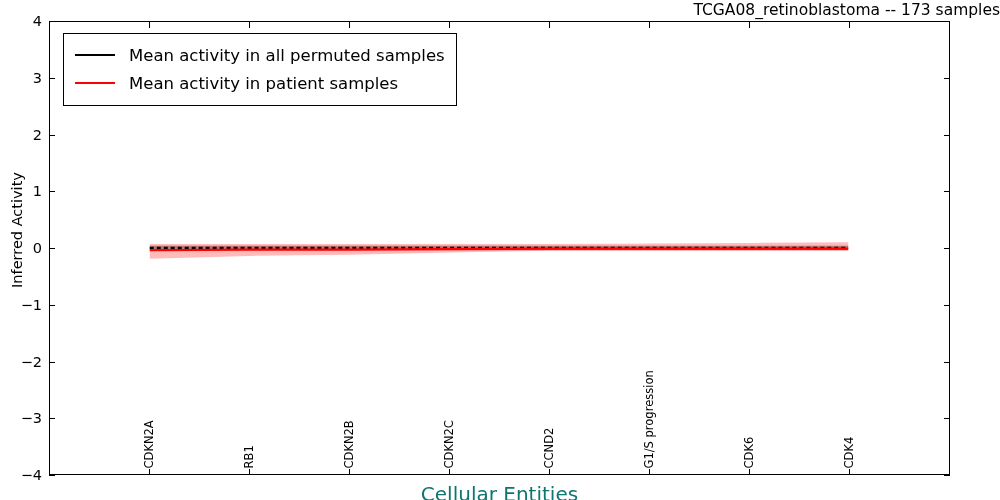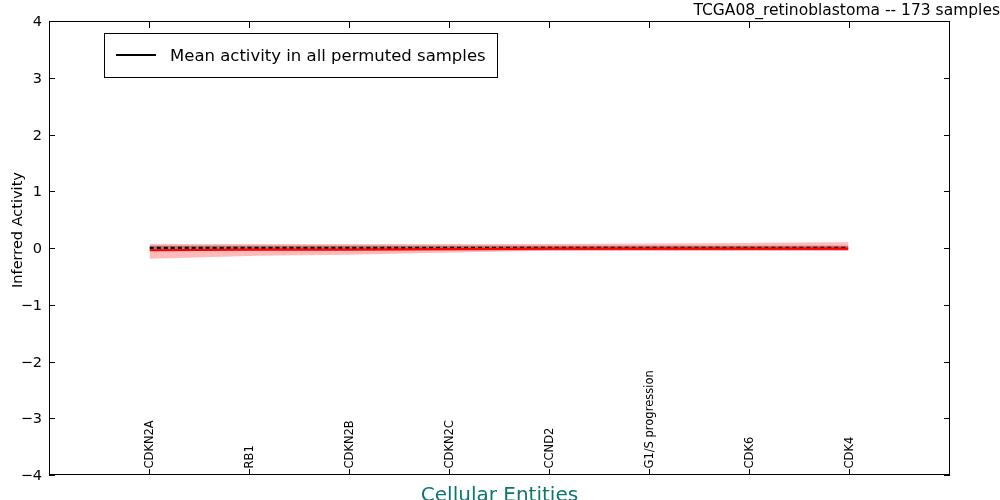--- a/index.html
+++ b/index.html
@@ -121,21 +121,20 @@
   }
   
   #legend {
     position: absolute;
     left: 63px;
     top: 33px;
     border: 1.3px solid #000000;
     background: #ffffff;
     padding: 7px 11px 8px 11px;
     box-sizing: border-box;
-    margin-left: 41px;
   }
   .legend-row {
     display: flex;
     align-items: center;
     height: 28px;
   }
   .legend-swatch {
     width: 40px;
     height: 0;
     margin-right: 14px;
@@ -223,15 +222,19 @@
       <div class="xtick-label" style="left: 855px;">CDK4</div>
     </div>
 
   <div id="xlabel">Cellular Entities</div>
 
   <div id="legend">
     <div class="legend-row">
       <span class="legend-swatch" style="border-top:2.2px solid #000000;"></span>
       <span class="legend-text">Mean activity in all permuted samples</span>
     </div>
+    <div class="legend-row">
+      <span class="legend-swatch" style="border-top:2.2px solid #ff0000;"></span>
+      <span class="legend-text">Mean activity in patient samples</span>
+    </div>
   </div>
 
 </div>
 
 </body></html>

